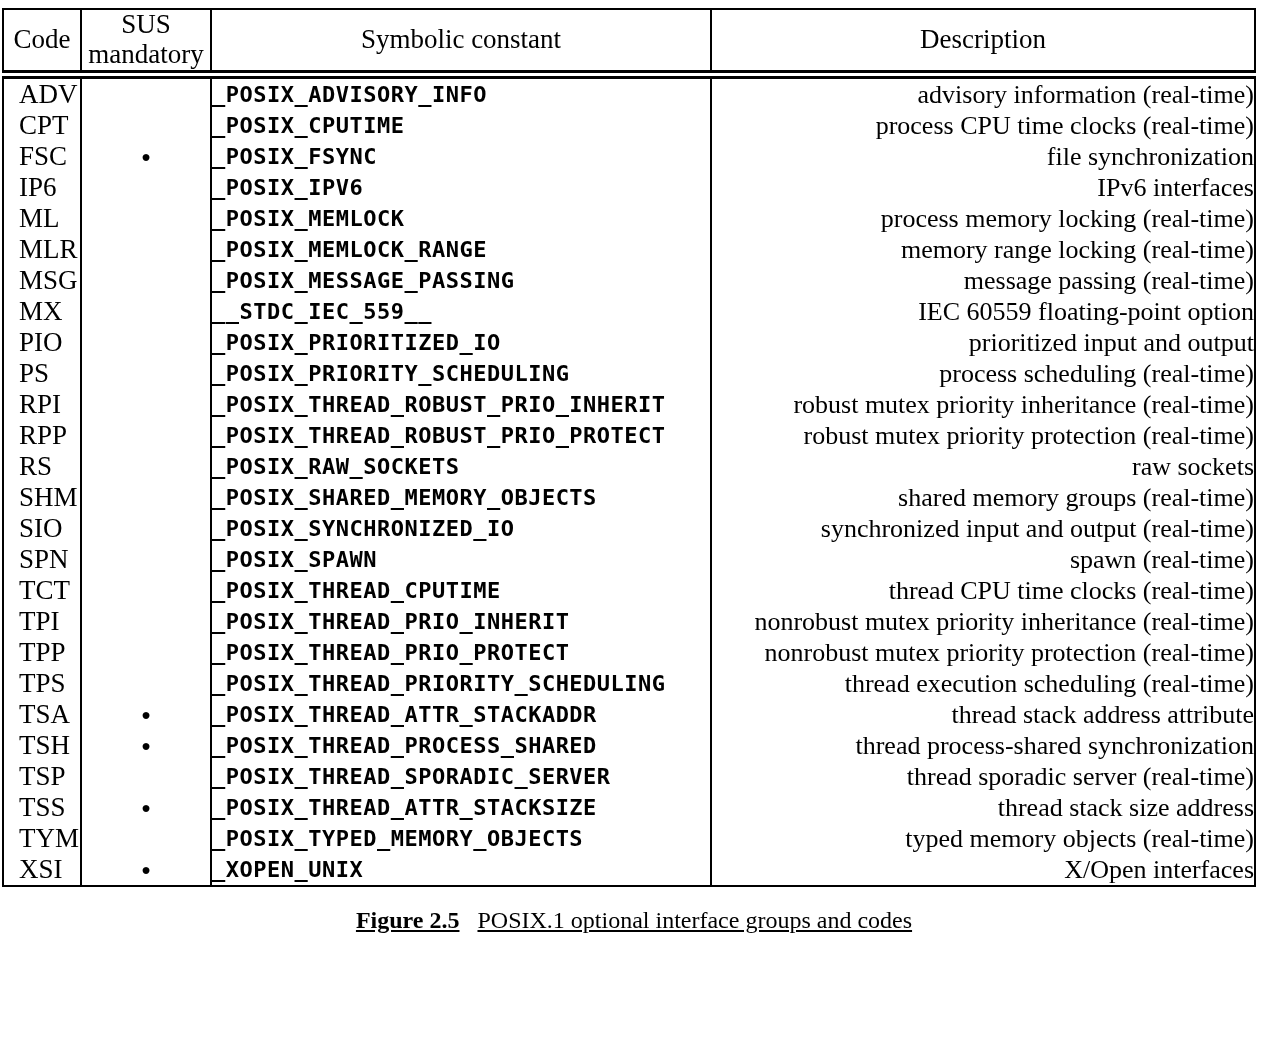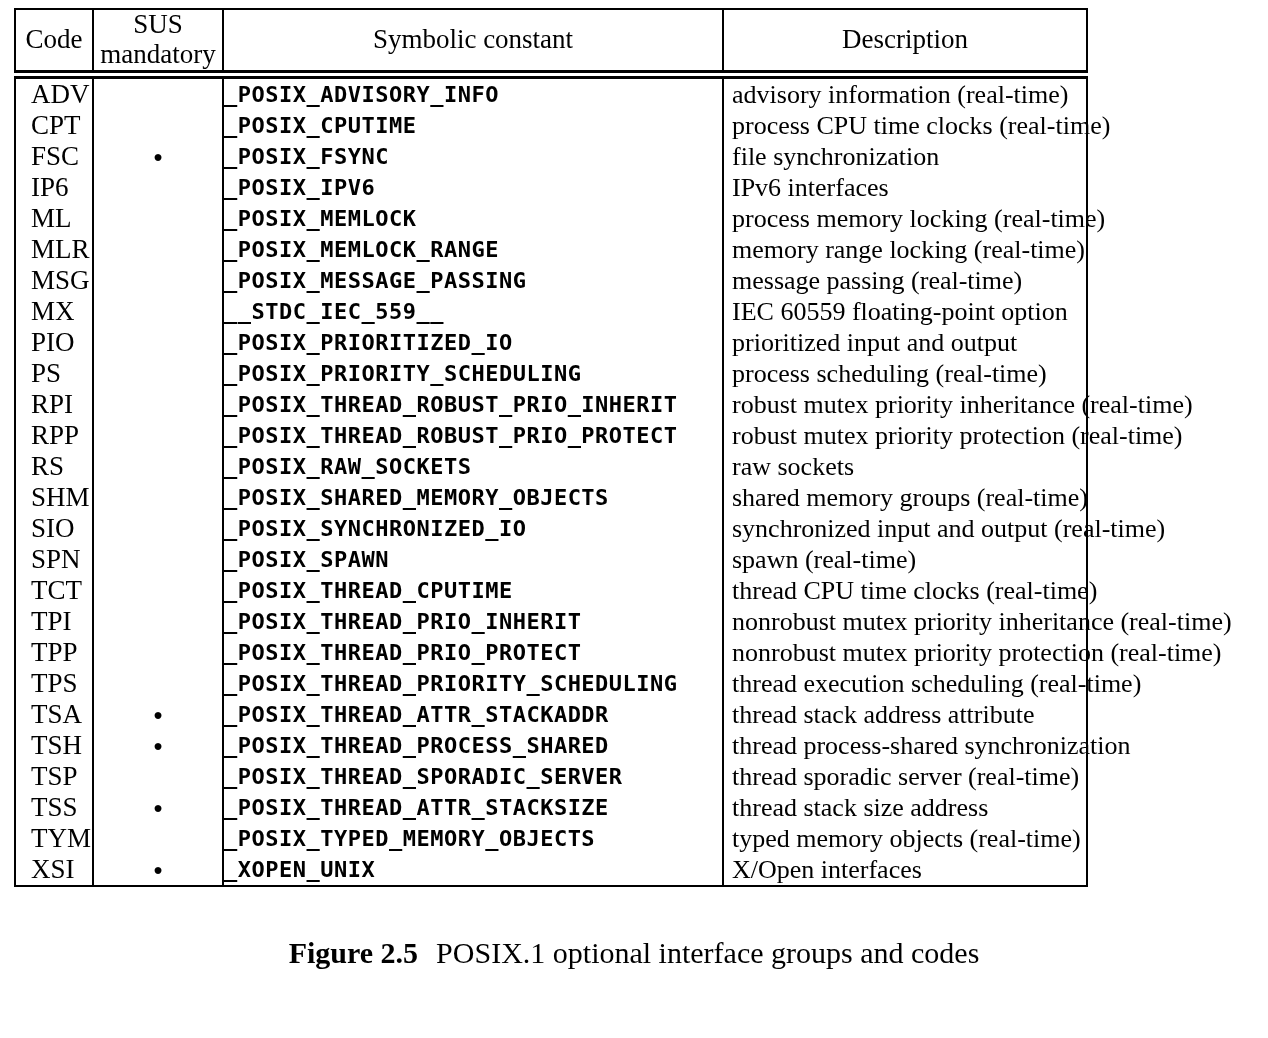--- a/index.html
+++ b/index.html
@@ -12,22 +12,22 @@
     color: #000000;
   }
   .page {
     width: 1268px;
     height: 1038px;
     box-sizing: border-box;
     padding-top: 8px;
   }
   table.fig-table {
     border-collapse: collapse;
-    margin-left: 14px;
-    width: 1074px;
+    margin-left: 2px;
+    width: 1254px;
     table-layout: fixed;
   }
   table.fig-table th,
   table.fig-table td {
     border-right: 2px solid #000;
     padding: 0;
     margin: 0;
   }
   table.fig-table {
     border: 2px solid #000;
@@ -62,25 +62,27 @@
   }
   tbody td.col-const {
     font-family: "DejaVu Sans Mono", "Liberation Mono", monospace;
     font-weight: bold;
     font-size: 22px;
     letter-spacing: 0.5px;
   }
   tbody td.col-desc {
     font-size: 26px;
     padding-left: 8px;
+    text-align: right;
   }
   .caption {
-    margin-top: 49px;
+    margin-top: 20px;
     text-align: center;
-    font-size: 30px;
+    font-size: 24px;
+    text-decoration: underline;
   }
   .caption .fig-label {
     font-weight: bold;
     margin-right: 18px;
   }
 </style>
 </head>
 <body>
 
 <div class="page">

